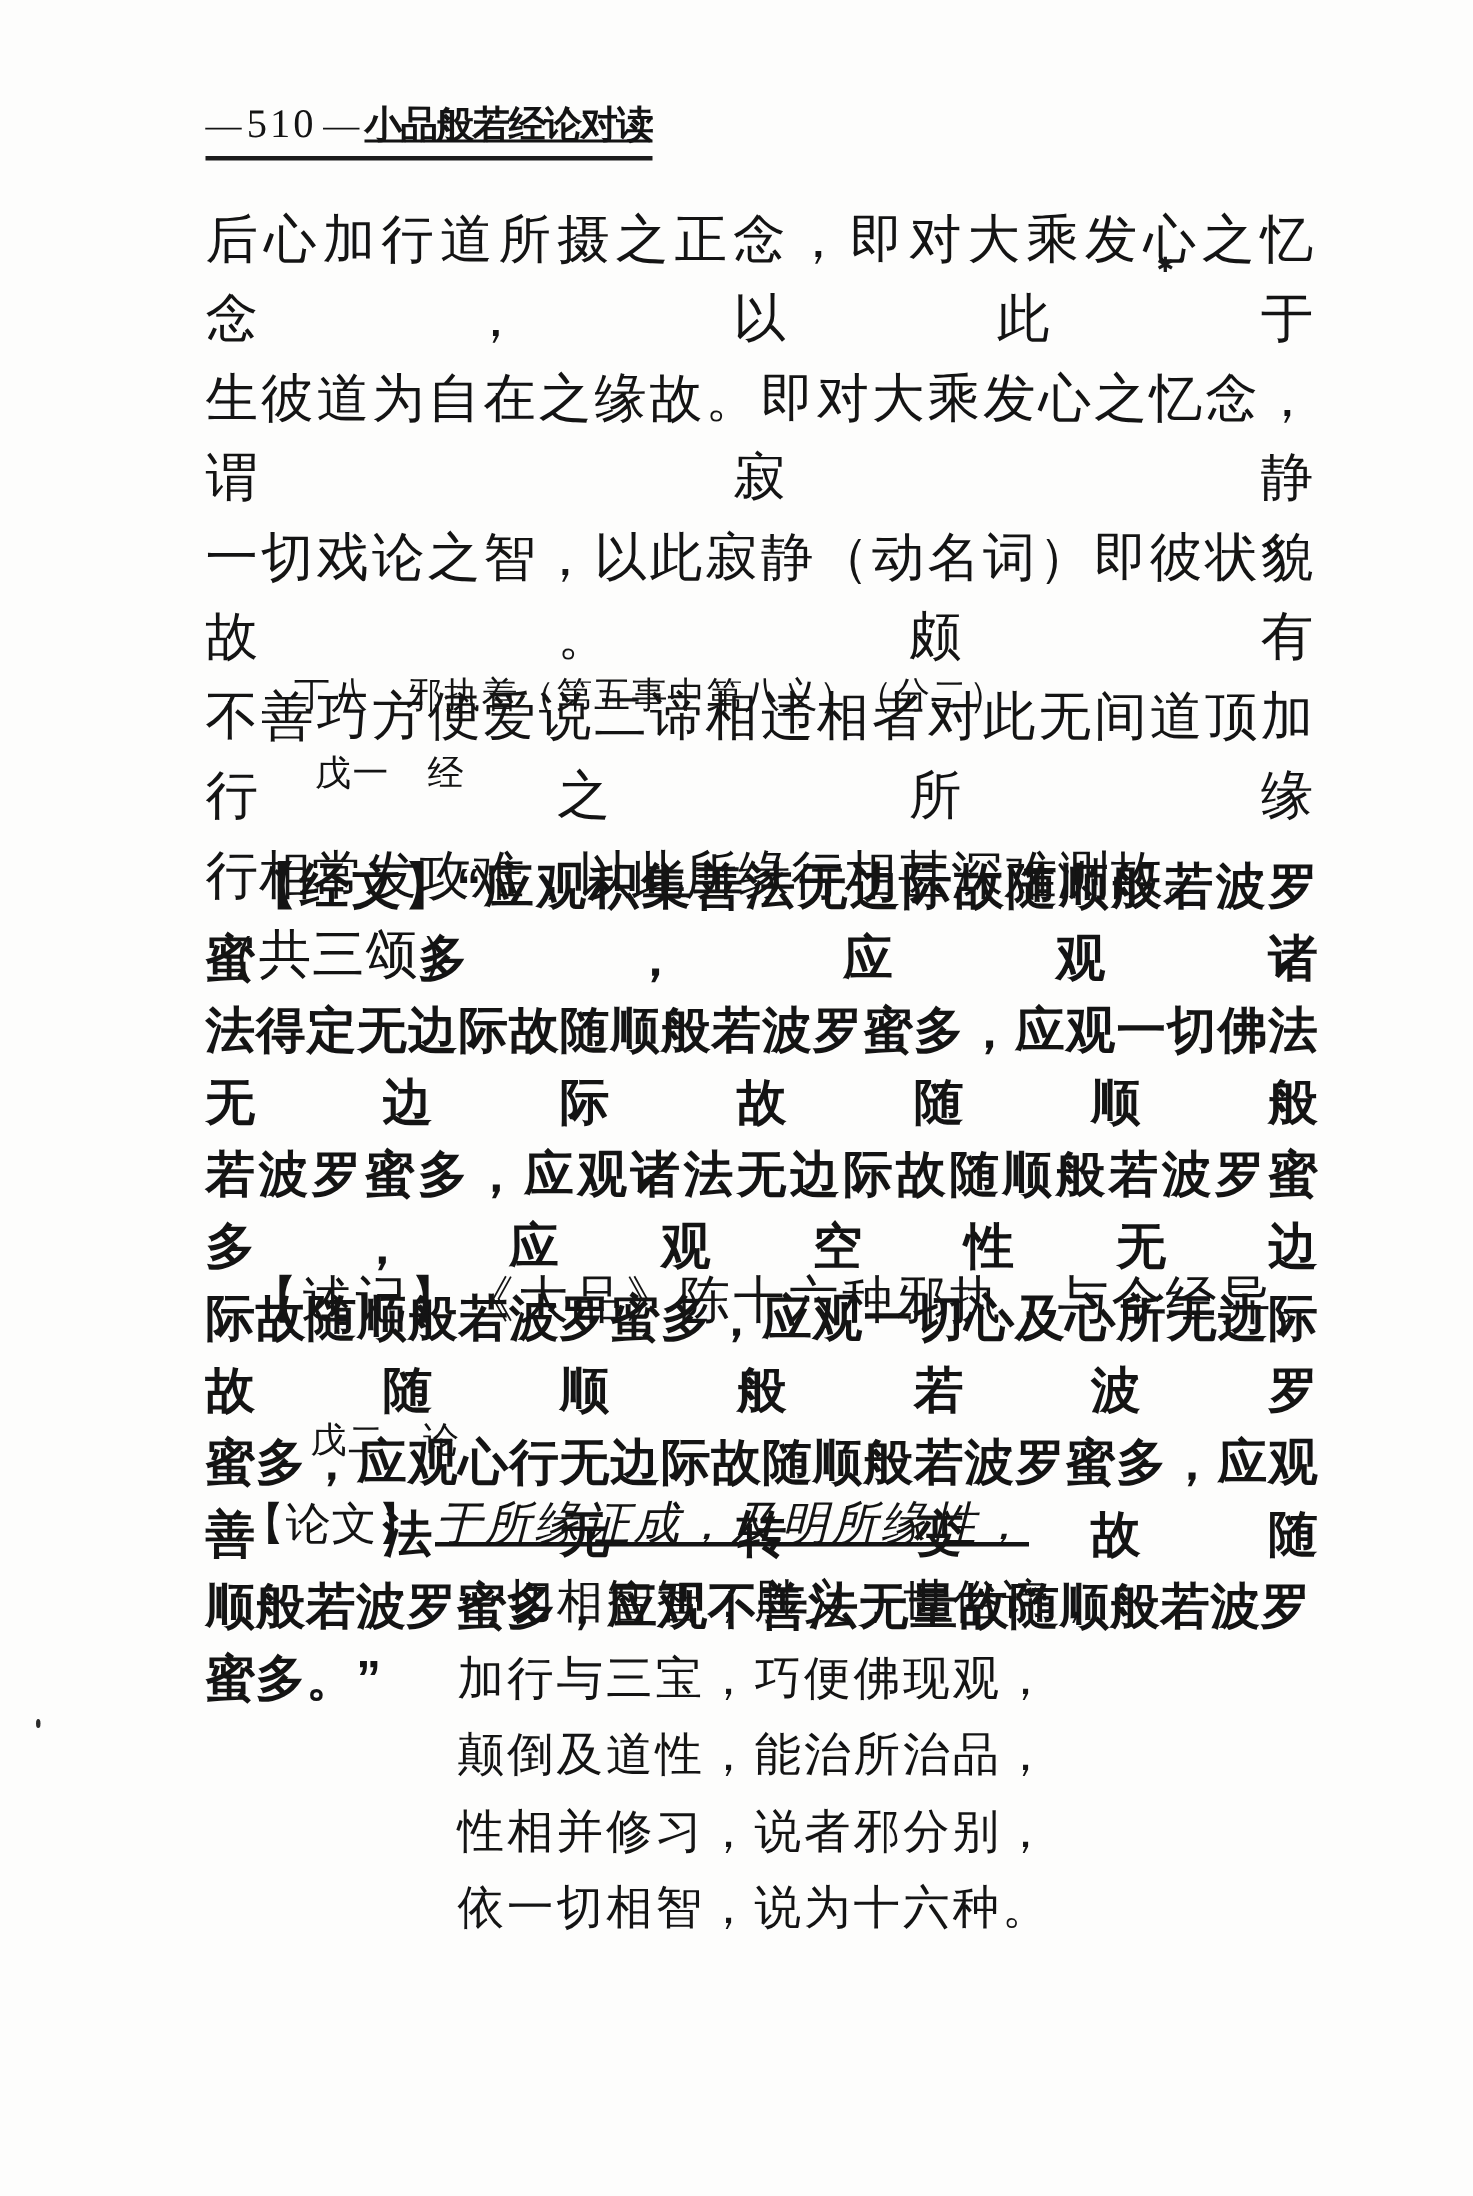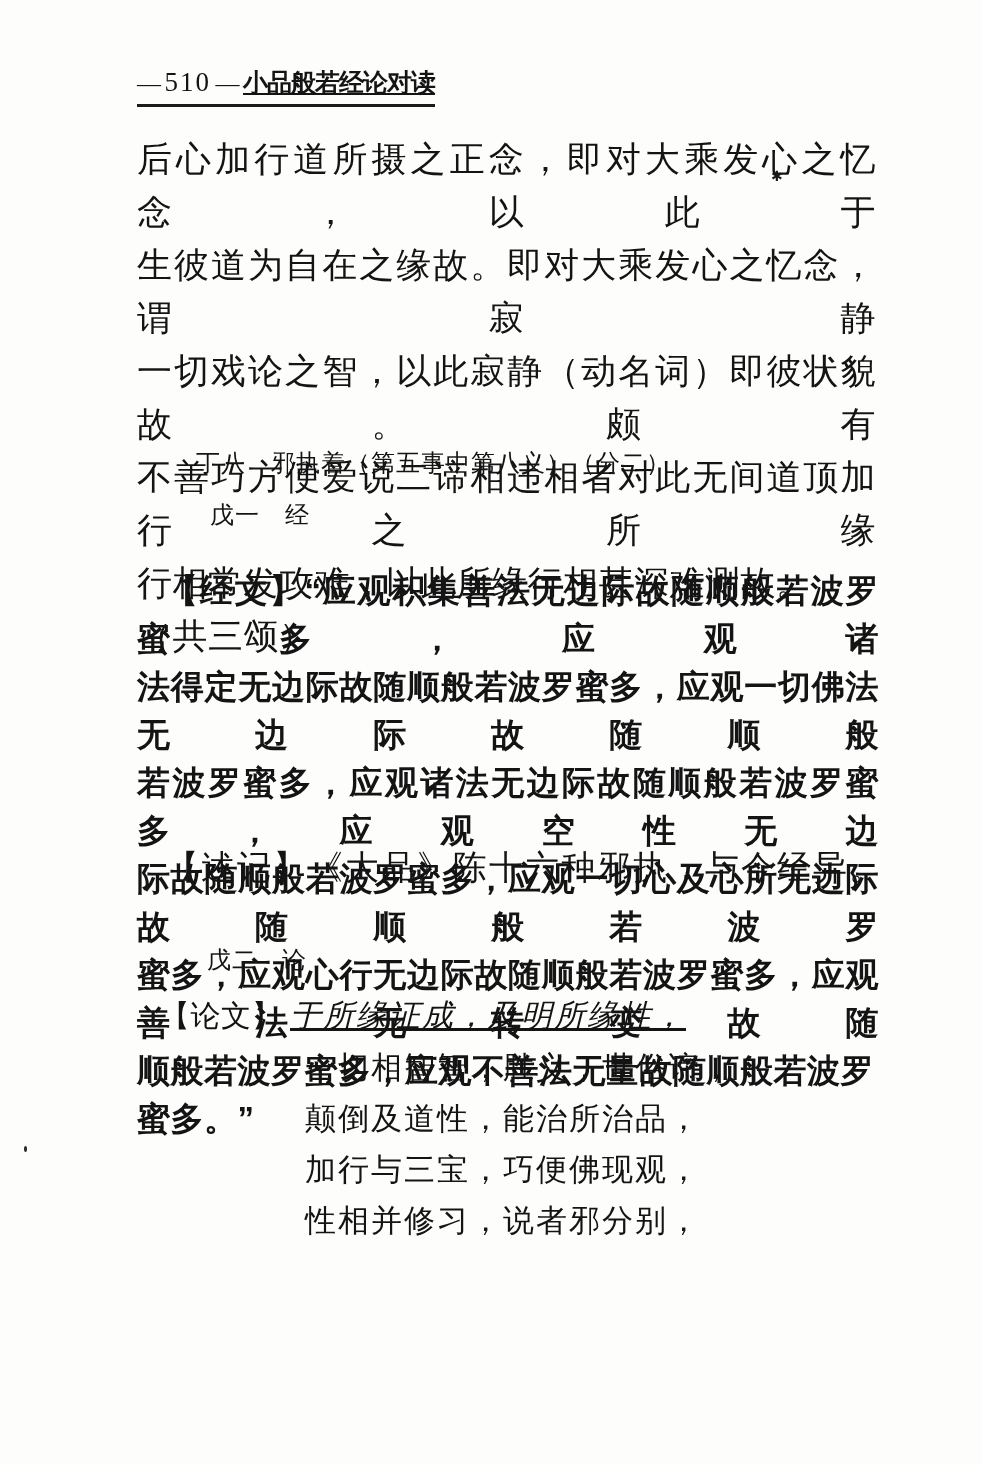--- a/index.html
+++ b/index.html
@@ -117,18 +117,19 @@
   <span>【述记】</span><span>《大品》陈十六种邪执，与今经异。</span>
 </div>
 
 <div class="heading h-wuer">戊二　论</div>
 
 <div class="lunwen-first">
   <span class="lunwen-label">【论文】</span><span class="verse-text">于所缘证成，及明所缘性，</span>
 </div>
 <div class="verse-block">
   <div>一切相智智，胜义，世俗谛，</div>
+  <div>加行与三宝，巧便佛现观，</div>
   <div>颠倒及道性，能治所治品，</div>
-  <div>加行与三宝，巧便佛现观，</div>
   <div>性相并修习，说者邪分别，</div>
+  <div>依一切相智，说为十六种。</div>
 </div>
 
 <div class="ink-speck"></div>
 
 </body></html>

